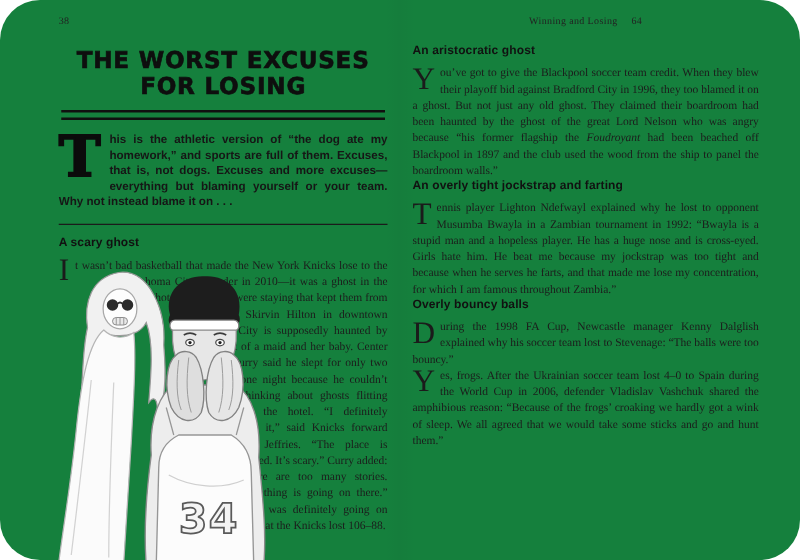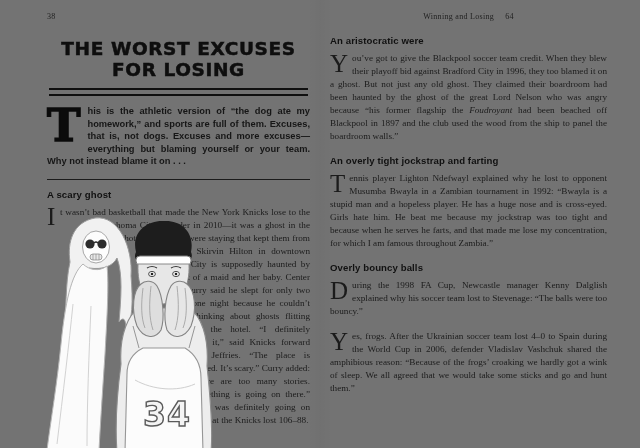--- a/index.html
+++ b/index.html
@@ -1,19 +1,19 @@
 <!DOCTYPE html>
 <html><head>
 <meta charset="utf-8">
 <style>
   * { margin:0; padding:0; box-sizing:border-box; }
   html,body { width:640px; height:448px; overflow:hidden; background:#fff; }
   .spread {
-    position:relative; width:640px; height:448px; background:#737373;
-    color:#1b1b1b; -webkit-font-smoothing:antialiased;
+    position:relative; width:640px; height:448px; background:#15803d;
+    color:#1b1b1b;border-radius:32px; -webkit-font-smoothing:antialiased;
   }
   .gutter {
     position:absolute; left:308px; top:0; width:24px; height:100%;
     background:linear-gradient(90deg, rgba(0,0,0,0) 0%, rgba(0,0,0,0.025) 50%, rgba(0,0,0,0) 100%);
     pointer-events:none;
   }
   .page { position:absolute; top:12px; }
   .page-left  { left:47px;  width:263px; }
   .page-right { left:330px; width:277px; }
 
@@ -63,21 +63,21 @@
       92px 60px, 103px 78px, 112px 96px, 121px 118px, 128px 142px,
       134px 166px, 138px 192px, 136px 214px, 126px 232px, 104px 246px, 0px 252px);
     shape-margin:5px;
   }
   .scary-dropcap {
     position:absolute; left:0; top:-2px;
     font-family:"Liberation Serif", serif; font-size:25px; line-height:25px; color:#1b1b1b;
   }
   .illu { position:absolute; left:-4px; top:8px; pointer-events:none; }
 
-  .rp-section { margin-top:12px; }
+  .rp-section { }
   .rp-first { margin-top:14px; }
 
   svg text.jersey {
     font-family:"DejaVu Sans", sans-serif; font-weight:bold; font-size:33px;
     fill:#f4f4f4; stroke:#5a5a5a; stroke-width:1.4px; letter-spacing:1px;
   }
 </style>
 </head>
 <body>
 
@@ -147,21 +147,21 @@
     </p>
   </div>
 
   <div class="page page-right">
     <div class="running right">
       <span>Winning and Losing</span>
       <span>64</span>
     </div>
 
     <div class="rp-section rp-first">
-      <div class="sec-head">An aristocratic were</div>
+      <div class="sec-head">An aristocratic ghost</div>
       <p class="body-par"><span class="dc">Y</span><span>ou’ve got to give the Blackpool soccer team credit. When they blew their playoff bid against Bradford City in 1996, they too blamed it on a ghost. But not just any old ghost. They claimed their boardroom had been haunted by the ghost of the great Lord Nelson who was angry because “his former flagship the </span><span class="it">Foudroyant</span><span> had been beached off Blackpool in 1897 and the club used the wood from the ship to panel the boardroom walls.”</span></p>
     </div>
 
     <div class="rp-section">
       <div class="sec-head">An overly tight jockstrap and farting</div>
       <p class="body-par"><span class="dc">T</span><span>ennis player Lighton Ndefwayl explained why he lost to opponent Musumba Bwayla in a Zambian tournament in 1992: “Bwayla is a stupid man and a hopeless player. He has a huge nose and is cross-eyed. Girls hate him. He beat me because my jockstrap was too tight and because when he serves he farts, and that made me lose my concentration, for which I am famous throughout Zambia.”</span><span class="it"></span><span></span></p>
     </div>
 
     <div class="rp-section">
       <div class="sec-head">Overly bouncy balls</div>

